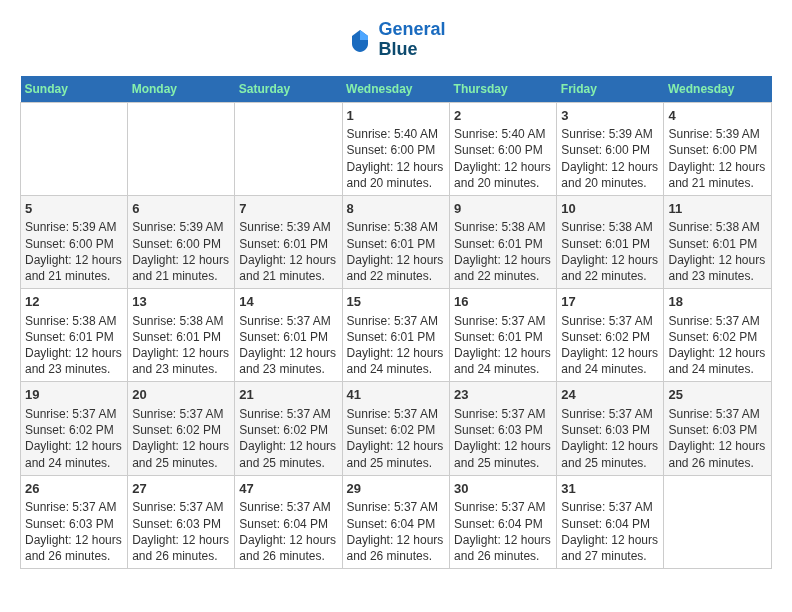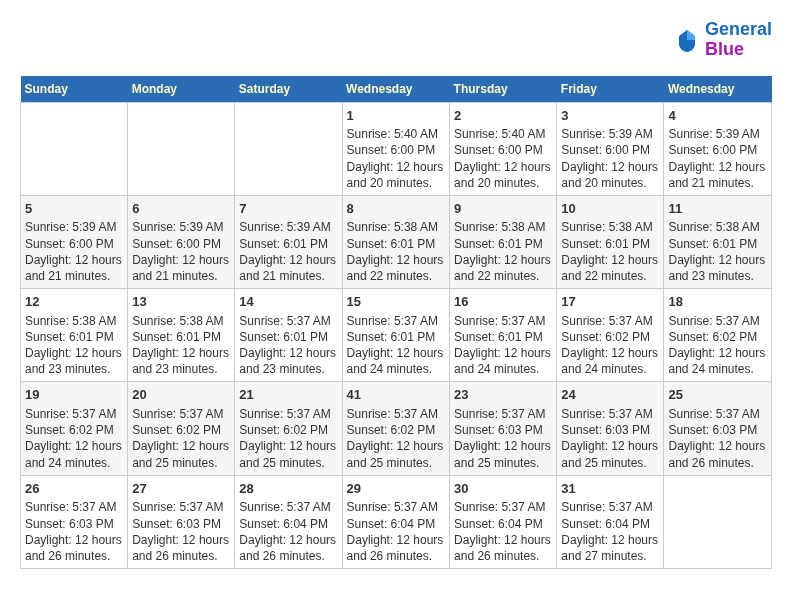--- a/index.html
+++ b/index.html
@@ -5,21 +5,21 @@
     * { box-sizing: border-box; margin: 0; padding: 0; }
     body {
       font-family: Arial, sans-serif;
       background: #fff;
       width: 792px;
       min-height: 612px;
       padding: 20px;
     }
     .header {
       display: flex;
-      justify-content: flex-end;
+      justify-content: center;
       align-items: flex-start;
       margin-bottom: 16px;
     }
     .logo {
       display: flex;
       align-items: center;
       gap: 4px;
     }
     .logo-text {
       font-size: 18px;
@@ -47,21 +47,21 @@
       font-size: 16px;
       color: #333;
     }
     table {
       width: 100%;
       border-collapse: collapse;
       font-size: 11px;
     }
     thead th {
       background-color: #2a6db5;
-      color: #fef9c3;
+      color: #86efac;
       padding: 6px 4px;
       text-align: left;
       font-size: 12px;
       font-weight: bold;
     }
     tbody td {
       border: 1px solid #ccc;
       vertical-align: top;
       padding: 4px;
       width: 108px;
@@ -94,21 +94,21 @@
 <body>
 
 <div class="header">
   <div class="logo">
     <svg class="logo-icon" viewBox="0 0 28 28" xmlns="http://www.w3.org/2000/svg">
       <path d="M14 4 L22 10 L22 18 C22 22 18 26 14 26 C10 26 6 22 6 18 L6 10 Z" fill="#1a6bbf"></path>
       <path d="M14 4 L22 10 L22 14 L14 14 Z" fill="#4da6ff"></path>
     </svg>
     <div class="logo-text">
       <div><span>General</span></div>
-      <div><span style="color:#a21caf">Blue</span></div>
+      <div><span style="color:#0c4a6e">Blue</span></div>
     </div>
   </div>
   <div class="title-block">
     <div class="month-title"></div>
     <div class="location-title"></div>
   </div>
 </div>
 
 <table>
   <thead>
@@ -291,21 +291,21 @@
 Sunset: 6:03 PM
 Daylight: 12 hours and 26 minutes.</div>
         </td>
         <td>
           <span class="day-num">27</span>
           <div class="day-info" style="white-space: pre-line;">Sunrise: 5:37 AM
 Sunset: 6:03 PM
 Daylight: 12 hours and 26 minutes.</div>
         </td>
         <td>
-          <span class="day-num">28</span>
+          <span class="day-num">47</span>
           <div class="day-info" style="white-space: pre-line;">Sunrise: 5:37 AM
 Sunset: 6:04 PM
 Daylight: 12 hours and 26 minutes.</div>
         </td>
         <td>
           <span class="day-num">29</span>
           <div class="day-info" style="white-space: pre-line;">Sunrise: 5:37 AM
 Sunset: 6:04 PM
 Daylight: 12 hours and 26 minutes.</div>
         </td>

